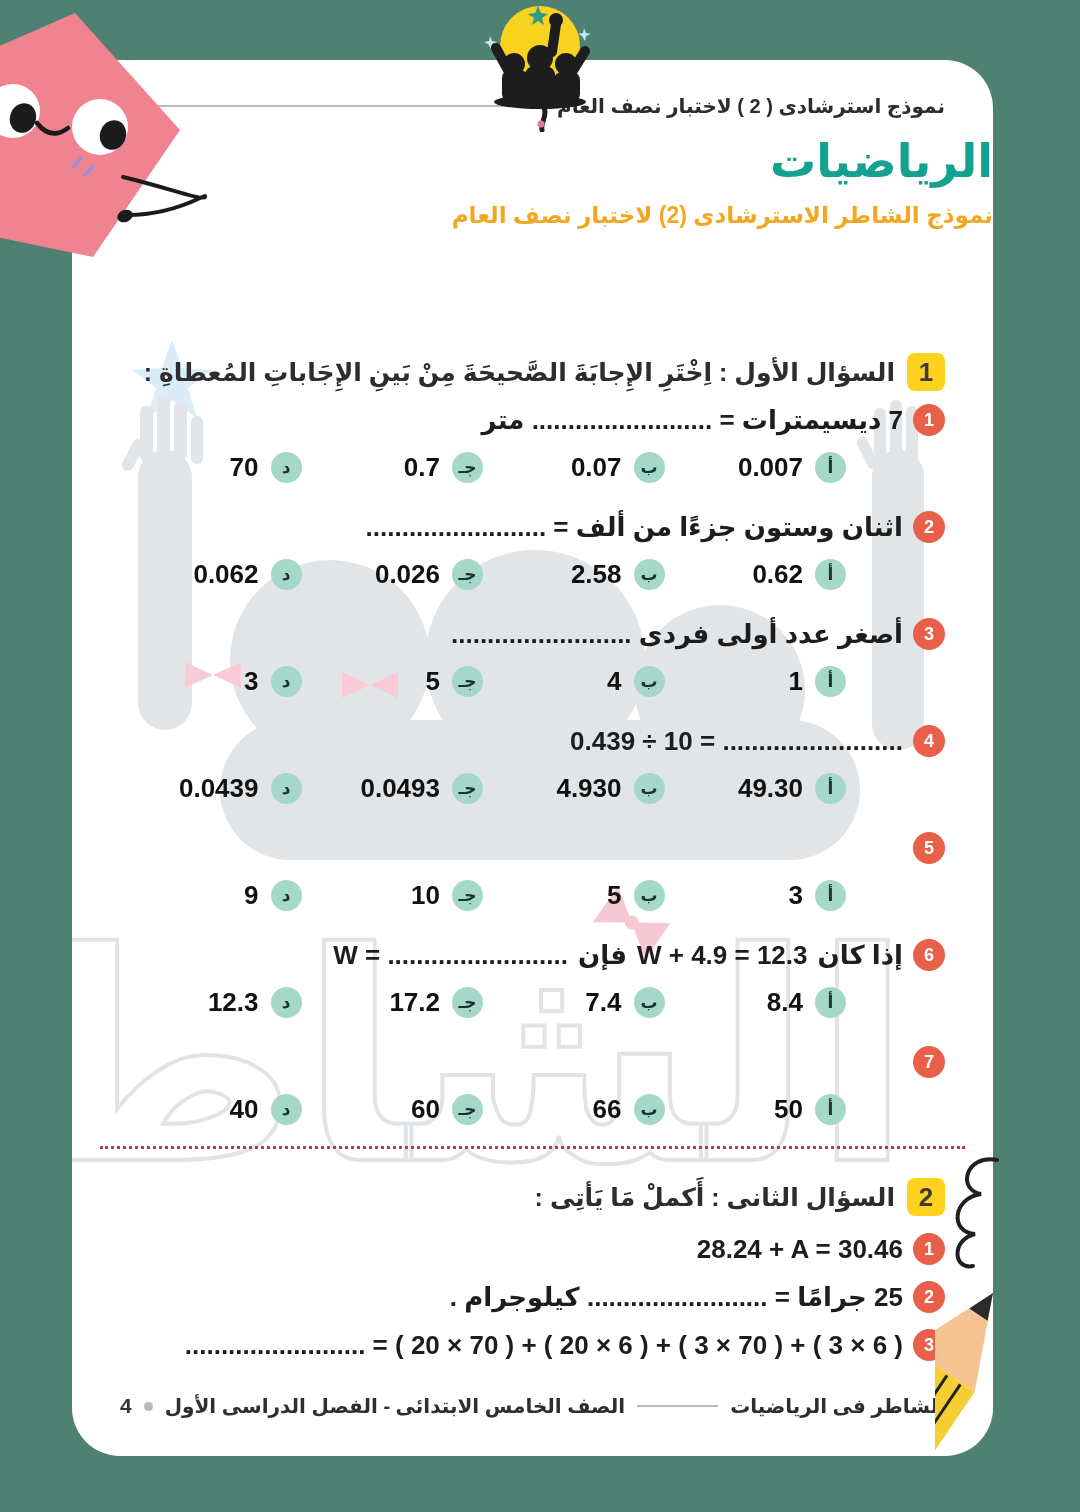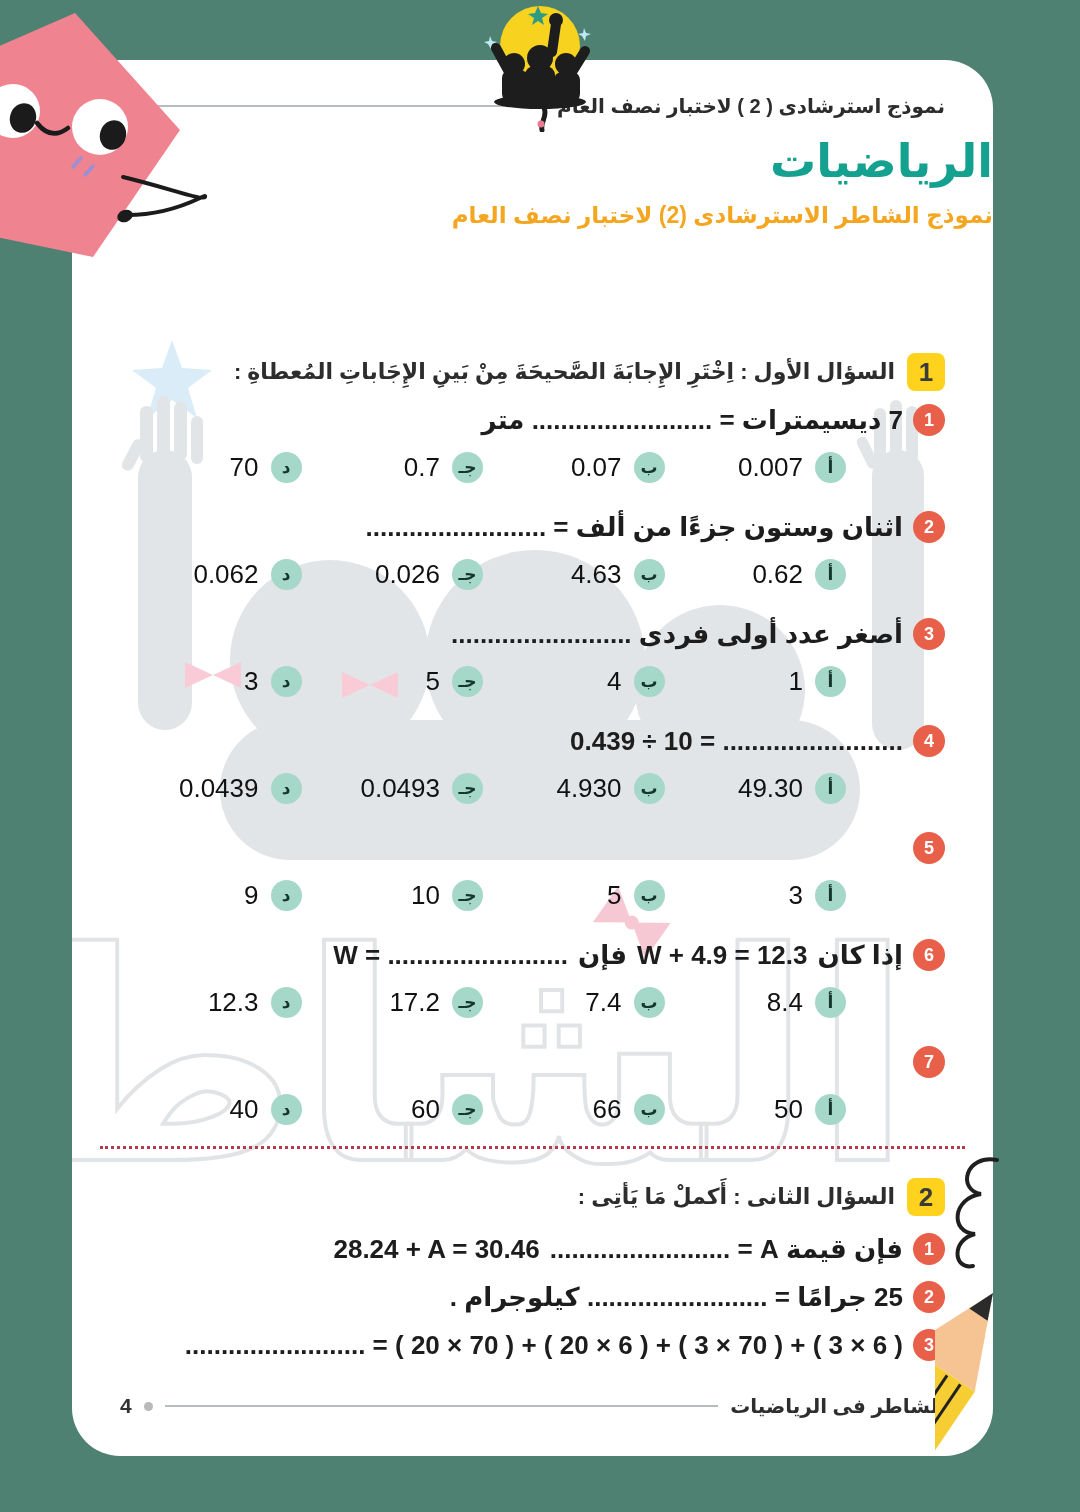--- a/index.html
+++ b/index.html
@@ -19,34 +19,34 @@
   .head-rule{flex:1;border-top:2px solid #b8bcbe;margin-right:14px;}
   .head-note{font-size:20px;font-weight:700;color:#2c2c2c;direction:rtl;}
   .title{margin-top:16px;text-align:right;font-size:46px;font-weight:700;color:#14A18F;}
   .subtitle{margin-top:12px;text-align:center;font-size:35px;font-weight:700;color:#14A18F;}
   .model-line{margin-top:14px;text-align:right;font-size:23px;font-weight:700;color:#F5A620;}
   
   .sec1{position:absolute;top:290px;left:48px;right:48px;z-index:2;}
   .sec-header{display:flex;direction:rtl;align-items:center;gap:12px;height:44px;}
   .badge{width:38px;height:38px;border-radius:8px;background:#FFD21E;color:#3b3b3b;
          font-size:26px;font-weight:700;display:flex;align-items:center;justify-content:center;flex:0 0 auto;}
-  .sec-title{font-size:22px;font-weight:700;color:#2d2d2d;}
+  .sec-title{font-size:25px;font-weight:700;color:#2d2d2d;}
   .q-list{margin-top:8px;}
   .q-block{margin-bottom:23px;}
   .q-line{display:flex;direction:rtl;align-items:center;gap:10px;height:36px;}
   .q-num{width:32px;height:32px;border-radius:50%;background:#E9604A;color:#fff;
          font-size:18px;font-weight:700;display:flex;align-items:center;justify-content:center;flex:0 0 auto;}
   .q-parts{display:flex;direction:rtl;align-items:center;gap:10px;font-size:26px;font-weight:600;color:#1d1d1d;}
   .part{white-space:nowrap;text-align:center;}
   .opts{display:grid;direction:rtl;grid-template-columns:1fr 1fr 1fr 1fr;
         width:88%;margin:10px 22px 0 0;height:38px;}
   .opt{display:flex;direction:rtl;align-items:center;gap:12px;}
   .opt-circle{width:31px;height:31px;border-radius:50%;background:#A6D8C9;color:#16352d;
         font-size:17px;font-weight:700;display:flex;align-items:center;justify-content:center;flex:0 0 auto;}
-  .opt-value{font-size:26px;font-weight:400;color:#111;direction:ltr;}
+  .opt-value{font-size:26px;font-weight:700;color:#111;direction:ltr;}
   .sec2-wrap{position:absolute;top:1086px;left:48px;right:48px;z-index:2;}
   .dotted-sep{border-top:3px dotted #B23C4D;margin:0 -20px;}
   .sec2-header{margin-top:26px;}
   .item{display:flex;direction:rtl;align-items:center;gap:10px;height:36px;margin-top:12px;
         font-size:26px;font-weight:600;color:#1d1d1d;}
   
   .footer{position:absolute;bottom:38px;left:48px;right:48px;display:flex;align-items:center;gap:12px;z-index:2;}
   .footer-page{font-size:21px;font-weight:700;color:#333;}
   .footer-dot{width:9px;height:9px;border-radius:50%;background:#b9b9b9;}
   .footer-grade,.footer-brand{font-size:20px;font-weight:700;color:#2e2e2e;direction:rtl;white-space:nowrap;}
@@ -158,21 +158,21 @@
             </span>
     </div>
     <div class="opts">
   <div class="opt">
     <span class="opt-circle">أ</span>
     <span class="opt-value">0.62</span>
   </div>
 
   <div class="opt">
     <span class="opt-circle">ب</span>
-    <span class="opt-value">4.63</span>
+    <span class="opt-value">2.58</span>
   </div>
 
   <div class="opt">
     <span class="opt-circle">جـ</span>
     <span class="opt-value">0.026</span>
   </div>
 
   <div class="opt">
     <span class="opt-circle">د</span>
     <span class="opt-value">0.062</span>
@@ -332,21 +332,20 @@
   <div class="sec2-wrap">
     <div class="dotted-sep"></div>
     <div class="sec-header sec2-header">
       <span class="badge">2</span>
       <span class="sec-title">السؤال الثانى : أَكملْ مَا يَأتِى :</span>
     </div>
     <div id="item-list">
   <div class="item">
     <span class="q-num">1</span>
     <span class="q-parts">
-            <span class="part" dir="rtl">فإن قيمة A = .........................</span>
             <span class="part" dir="ltr">28.24 + A = 30.46</span>
           </span>
   </div>
 
   <div class="item">
     <span class="q-num">2</span>
     <span class="q-parts">
             <span class="part" dir="rtl">25 جرامًا = ......................... كيلوجرام .</span>
           </span>
   </div>
@@ -356,20 +355,21 @@
     <span class="q-parts">
             <span class="part" dir="ltr">......................... = ( 20 × 70 ) + ( 20 × 6 ) + ( 3 × 70 ) + ( 3 × 6 )</span>
           </span>
   </div>
 </div>
   </div>
 
   <div class="footer">
     <span class="footer-page">4</span>
     <span class="footer-dot"></span>
+    <span class="footer-grade">الصف الخامس الابتدائى - الفصل الدراسى الأول</span>
     <span class="footer-rule"></span>
     <span class="footer-brand">الشاطر فى الرياضيات</span>
   </div>
 </div>
 
 <svg class="page-deco" style="left:-25px;top:5px;" width="250" height="262" viewBox="0 0 250 262">
   <polygon points="100,8 205,125 118,252 -12,225 -8,55" fill="#EF8490"></polygon>
   <circle cx="38" cy="106" r="27" fill="#ffffff"></circle>
   <ellipse cx="48" cy="113" rx="13" ry="15" fill="#1b1b1b" transform="rotate(18 48 113)"></ellipse>
   <circle cx="125" cy="122" r="28" fill="#ffffff"></circle>

